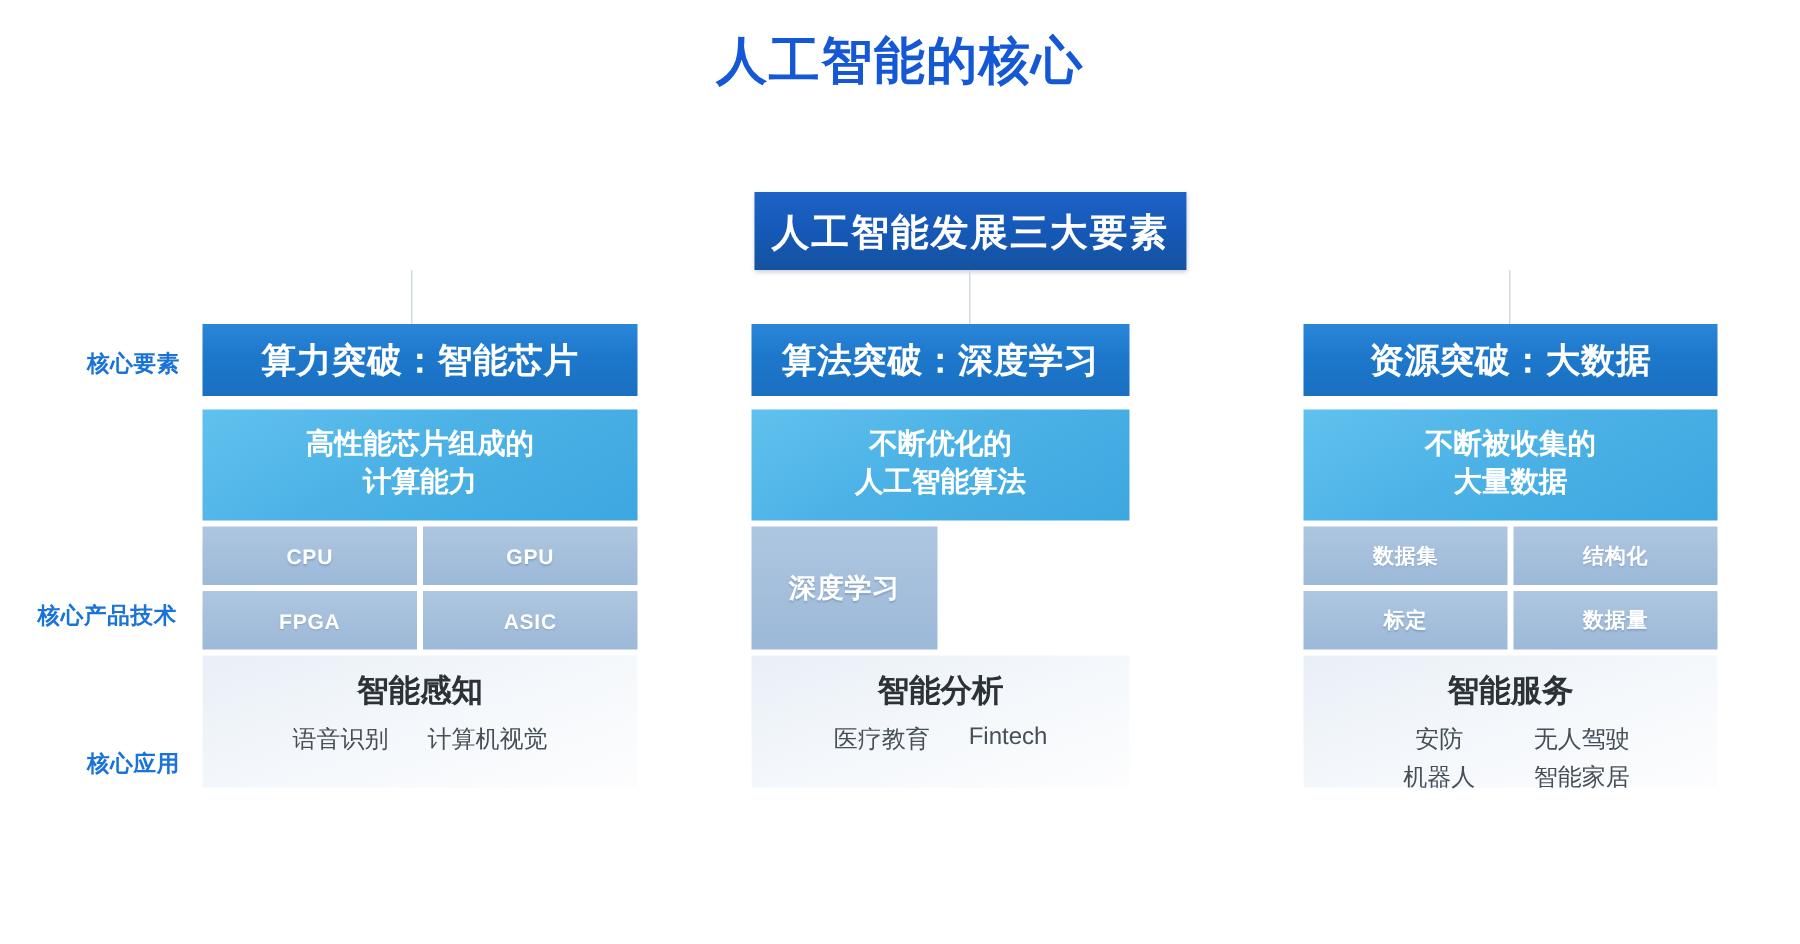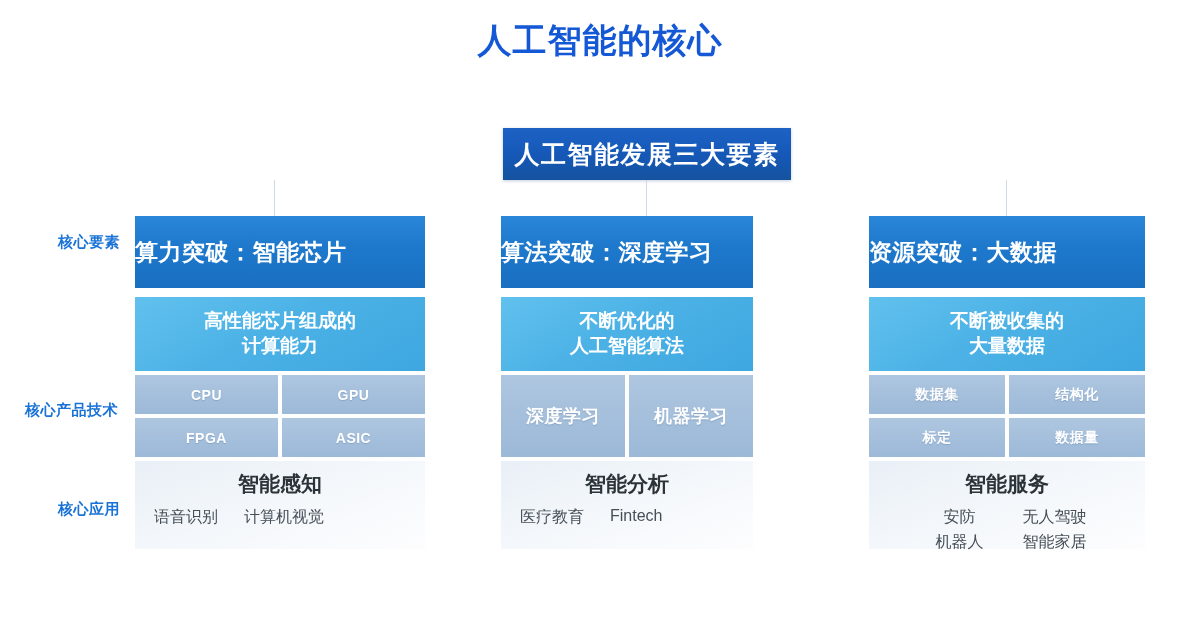--- a/index.html
+++ b/index.html
@@ -75,25 +75,25 @@
   
   .column {
     position: absolute;
     top: 216px;
   }
   .col-1 { left: 135px;  width: 290px; }
   .col-2 { left: 501px;  width: 252px; }
   .col-3 { left: 869px;  width: 276px; }
 
   .col-header {
-    height: 72px;
+    height: 48px;
     background: linear-gradient(180deg, #2a86d8 0%, #1d78cc 45%, #1a6fc0 100%);
     display: flex;
     align-items: center;
-    justify-content: flex-start;
+    justify-content: center;
     color: #ffffff;
     font-size: 23px;
     font-weight: bold;
     letter-spacing: 0.5px;
     white-space: nowrap;
   }
 
   .col-desc {
     margin-top: 9px;
     height: 74px;
@@ -148,20 +148,21 @@
   .app-title {
     font-size: 21px;
     font-weight: bold;
     color: #2c3338;
     margin-bottom: 9px;
     white-space: nowrap;
   }
   .app-tags {
     display: flex;
     flex-wrap: wrap;
+    justify-content: center;
     column-gap: 26px;
     row-gap: 4px;
     width: 100%;
     box-sizing: border-box;
     padding: 0 19px;
   }
   .app-tag {
     font-size: 16px;
     color: #464f57;
     white-space: nowrap;
@@ -212,21 +213,20 @@
 <div class="column col-2">
   <div class="col-header">
     <span>算法突破：深度学习</span>
   </div>
   <div class="col-desc">
     <span class="line">不断优化的</span>
     <span class="line">人工智能算法</span>
   </div>
   <div class="tech-grid tall">
     <div class="tech-chip">深度学习</div>
-    <div class="tech-chip">机器学习</div>
   </div>
   <div class="app-block">
     <div class="app-title">智能分析</div>
     <div class="app-tags">
       <span class="app-tag">医疗教育</span>
       <span class="app-tag">Fintech</span>
     </div>
   </div>
 </div>
 

